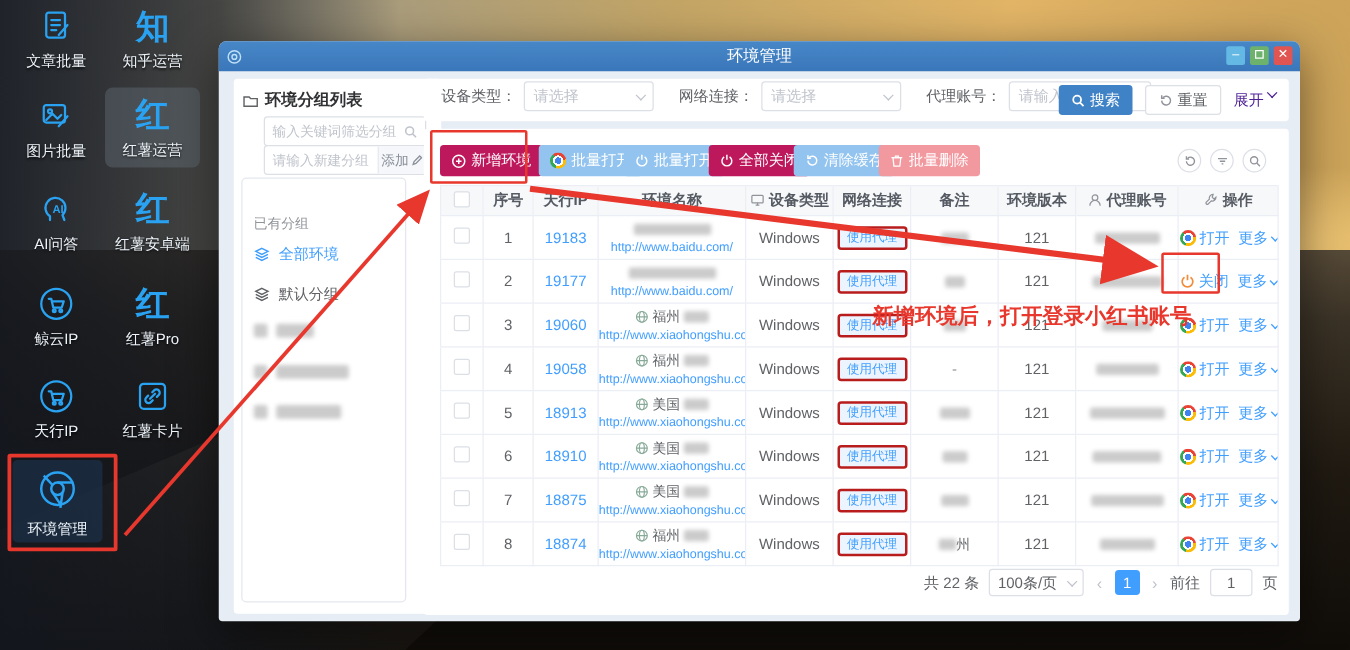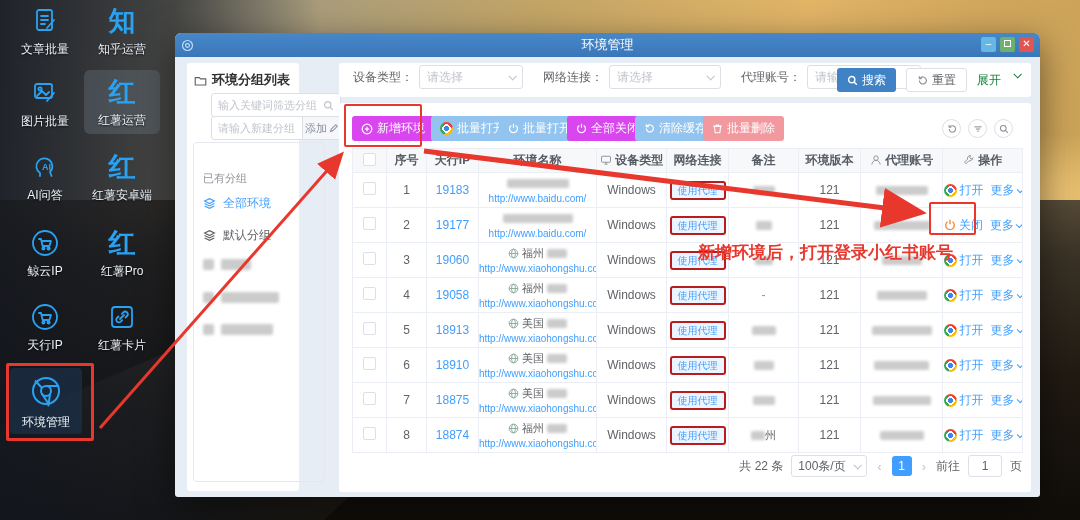--- a/index.html
+++ b/index.html
@@ -54,25 +54,25 @@
   
   .flabel{font-size:12px;color:#606266;white-space:nowrap;}
   .fselect{height:24px;border:1px solid #dcdfe6;border-radius:3px;background:#fff;display:flex;align-items:center;
     justify-content:space-between;padding:0 7px;font-size:12px;color:#c0c4cc;cursor:pointer;}
   .chev{display:inline-block;width:6px;height:6px;border-right:1.4px solid currentColor;border-bottom:1.4px solid currentColor;
     transform:rotate(45deg) translateY(-1px);}
   .btn{display:inline-flex;align-items:center;justify-content:center;gap:4px;height:24px;border-radius:3px;
     font-size:12px;cursor:pointer;white-space:nowrap;}
   .btn-primary{background:#3f82c6;color:#fff;padding:0 10px;}
   .btn-plain{background:#fff;color:#606266;border:1px solid #dcdfe6;padding:0 10px;}
-  .link{color:#15803d;font-size:12px;cursor:pointer;display:inline-flex;align-items:flex-start;gap:13px;}
+  .link{color:#4c1d95;font-size:12px;cursor:pointer;display:inline-flex;align-items:flex-start;gap:3px;}
   
   .tbtn{position:absolute;top:13px;height:25px;border-radius:3px;color:#fff;font-size:12px;display:flex;
     align-items:center;justify-content:center;gap:4px;cursor:pointer;padding:0 9px;}
-  .tbtn.dark{background:#d946ef;}
+  .tbtn.dark{background:#be185d;}
   .tbtn.light{background:#92c4ef;}
   .tbtn.pink{background:#f2989f;}
   .circbtn{position:absolute;top:16px;width:19px;height:19px;border:1px solid #dcdfe6;border-radius:50%;
     display:flex;align-items:center;justify-content:center;cursor:pointer;background:#fff;}
   .chrome-ic{width:13px;height:13px;border-radius:50%;flex:0 0 13px;
     background:radial-gradient(circle,#3f83f0 0 2.6px,#fff 2.6px 4.2px,rgba(0,0,0,0) 4.2px),
     conic-gradient(from -40deg,#ea4335 0 120deg,#fbbc05 0 240deg,#34a853 0 360deg);}
   
   table{border-collapse:collapse;table-layout:fixed;width:670px;}
   th,td{border-right:1px solid #ebeef5;border-bottom:1px solid #ebeef5;font-weight:normal;
@@ -226,21 +226,21 @@
       <svg width="13" height="13" viewBox="0 0 34 34" style="margin-left:6px;stroke:#bfe0f7;fill:none;stroke-width:3;">
           <circle cx="17" cy="17" r="13"></circle>
           <circle cx="17" cy="17" r="5"></circle>
         </svg>
       <span class="ttl">环境管理</span>
       <span class="winbtn" style="right:44px;background:#63b9e4;">–</span>
       <span class="winbtn" style="right:25px;background:#6cb26c;"><span style="display:inline-block;width:7px;height:7px;border:1.4px solid #fff;margin-top:3px;"></span></span>
       <span class="winbtn" style="right:6px;background:#e05552;">✕</span>
     </div>
 
-    <div class="card" style="left:12px;top:30px;width:112px;height:428px;">
+    <div class="card" style="left:12px;top:30px;width:166px;height:428px;">
       <div class="gp-title">
         <svg width="13" height="13" viewBox="0 0 16 16" style="stroke:#606266;fill:none;stroke-width:1.4;">
             <path d="M1.5 4.5 v9 h13 v-7.5 h-6.5 l-1.5 -1.5 h-5 z"></path>
           </svg>
         <span>环境分组列表</span>
       </div>
       <div class="gp-input" style="top:30px;width:130px;">
         <span>输入关键词筛选分组</span>
         <svg width="11" height="11" viewBox="0 0 14 14" style="position:absolute;right:6px;stroke:#c0c4cc;fill:none;stroke-width:1.6;">
             <circle cx="6" cy="6" r="4"></circle>

